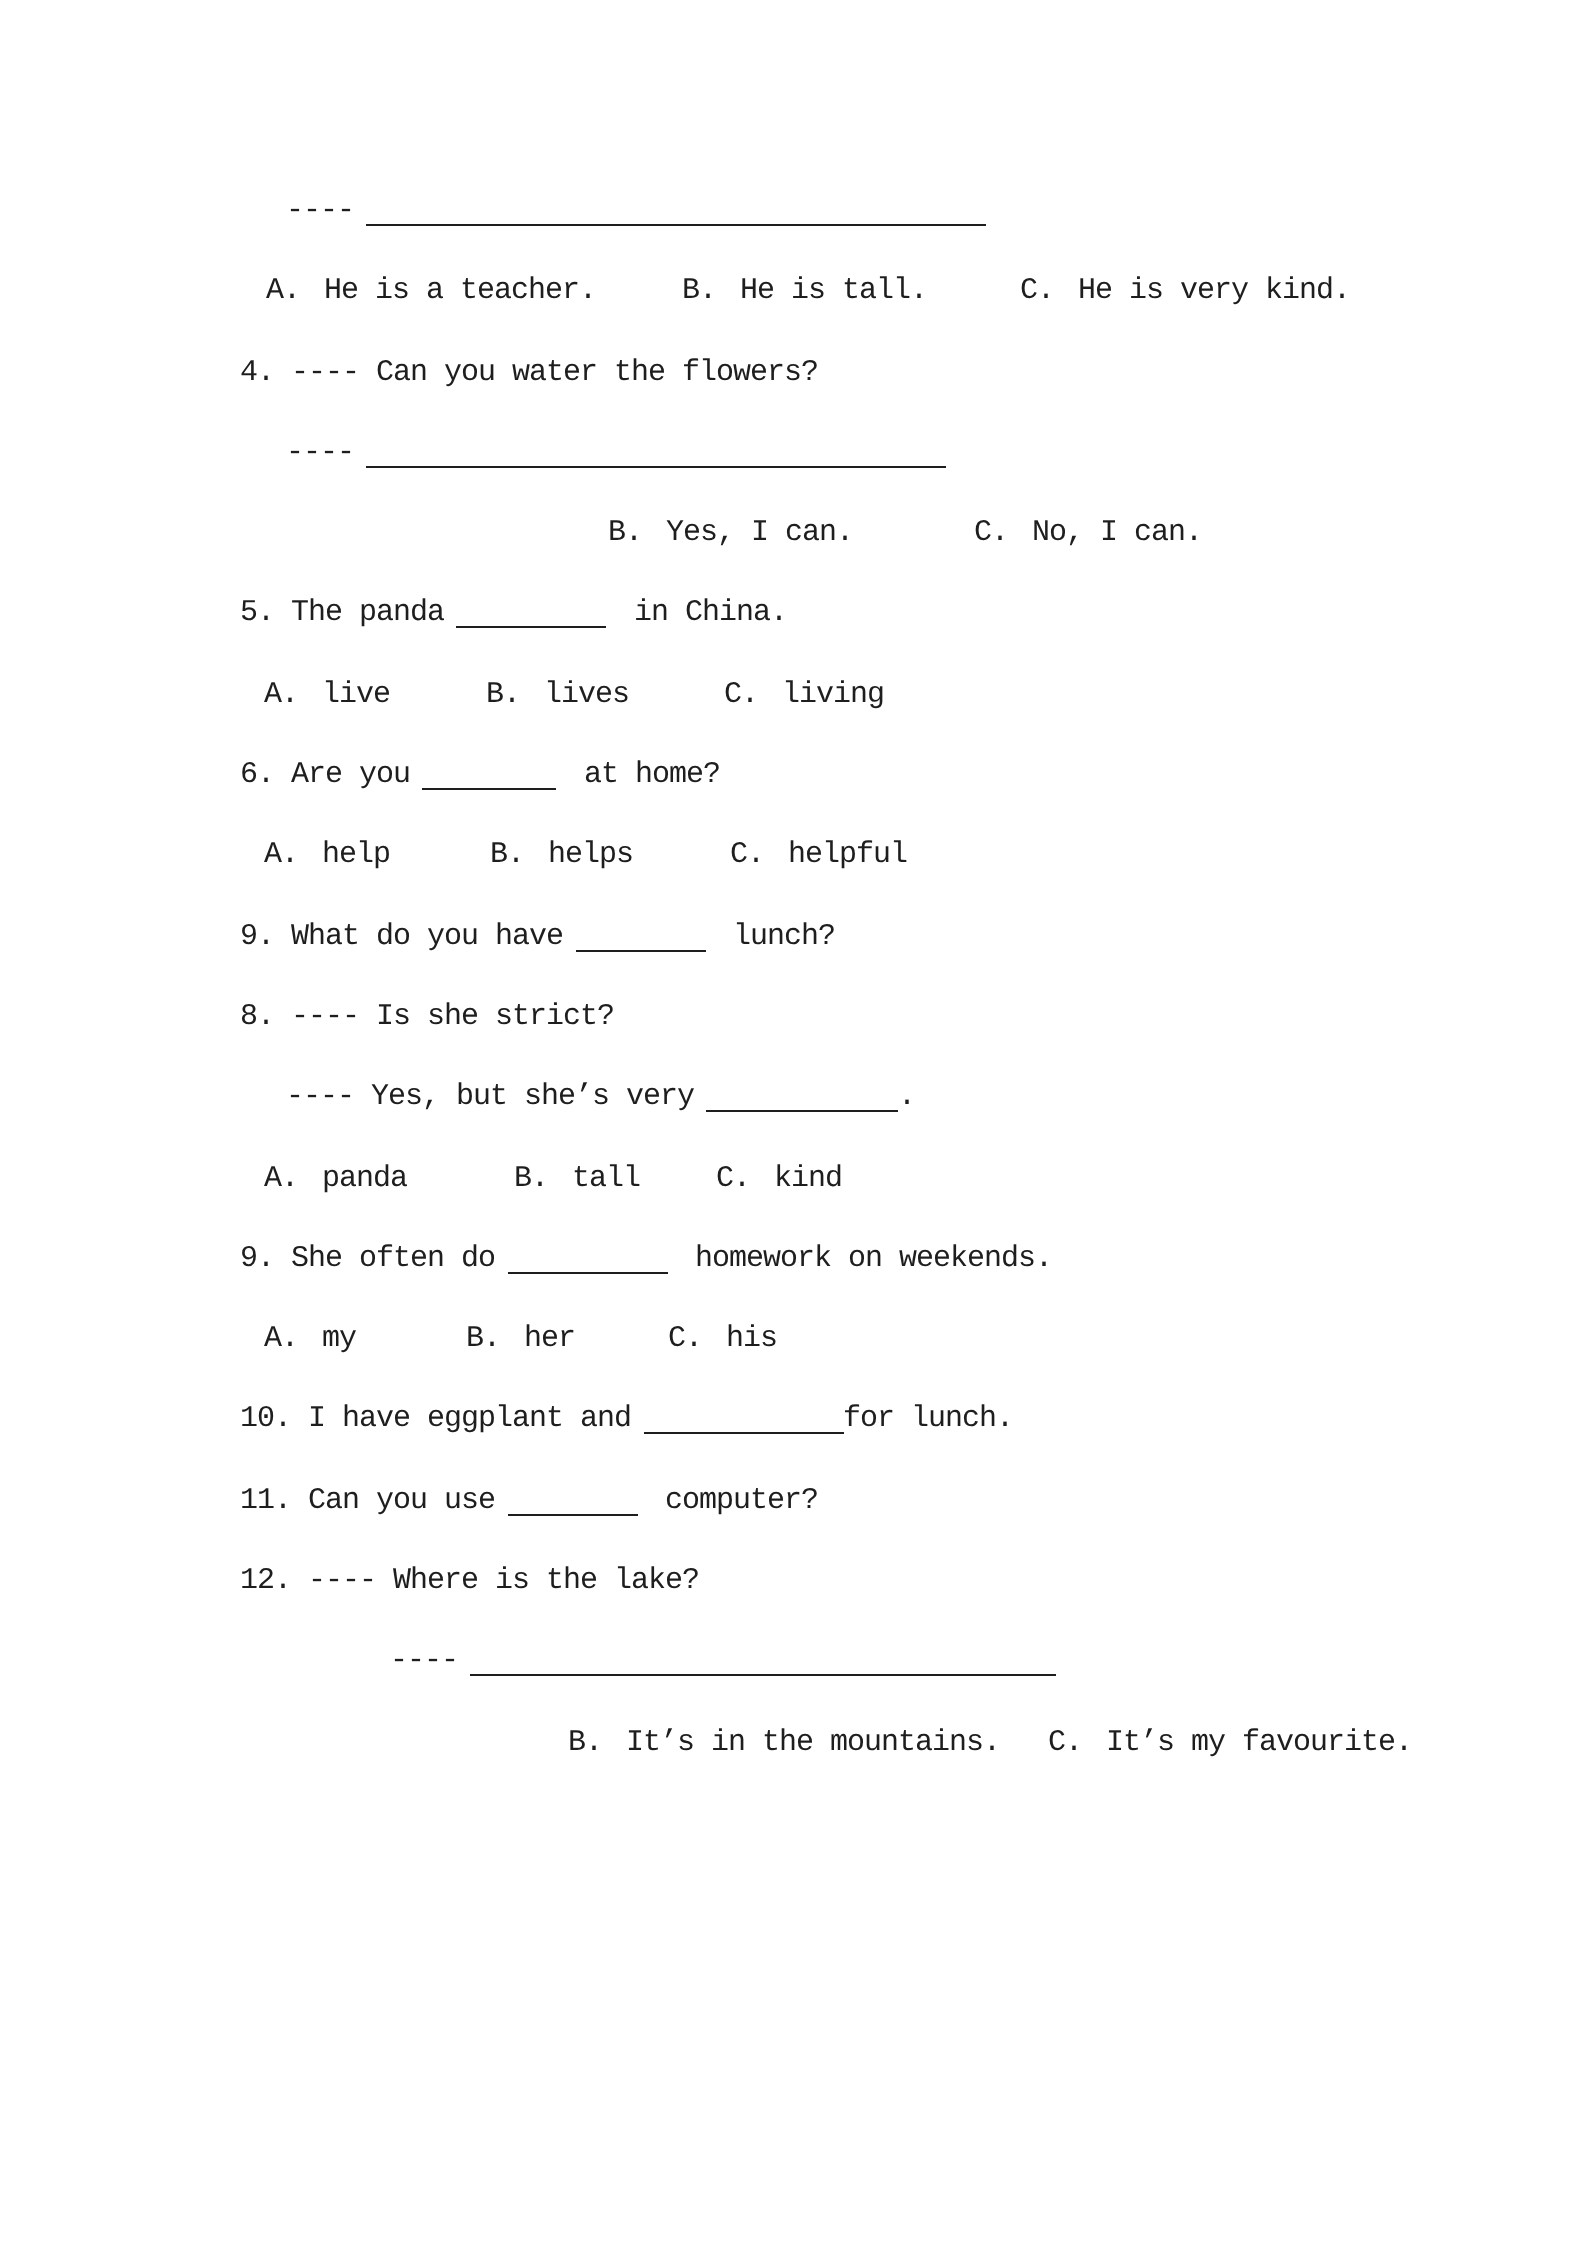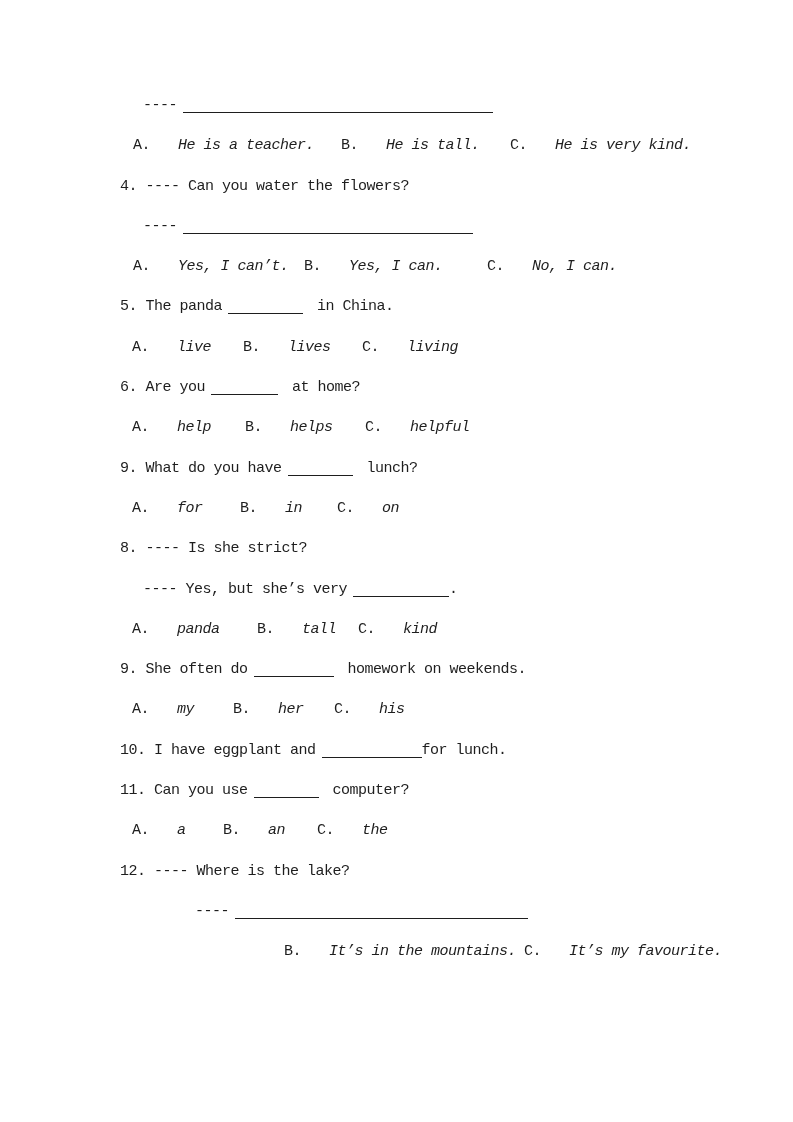--- a/index.html
+++ b/index.html
@@ -25,21 +25,21 @@
     white-space: pre;
     font-size: 15px;
     letter-spacing: -0.5px;
     color: #1e1e1e;
   }
   .opt {
     position: absolute;
     top: 0;
     white-space: pre;
   }
-  .opt .opt-text { margin-left: 28px; font-style: italic; }
+  .opt .opt-text { margin-left: 12px; }
   .blank {
     display: inline-block;
     height: 14px;
     border-bottom: 1.5px solid #1e1e1e;
     vertical-align: -4px;
     margin-left: 6px;
     margin-right: 14px;
   }
   .blank.tight { margin-right: 0; }
   .reply-indent-1 { padding-left: 23px; }
@@ -54,69 +54,58 @@
     <div class="line reply-indent-1"><span>----</span><span class="blank" style="width:310px"></span></div>
     <div class="line">
       <span class="opt" style="left:13px"><span class="opt-label">A.</span><span class="opt-text">He is a teacher.</span></span>
       <span class="opt" style="left:221px"><span class="opt-label">B.</span><span class="opt-text">He is tall.</span></span>
       <span class="opt" style="left:390px"><span class="opt-label">C.</span><span class="opt-text">He is very kind.</span></span>
     </div>
 
     <div class="line">4. ---- Can you water the flowers?</div>
     <div class="line reply-indent-1"><span>----</span><span class="blank" style="width:290px"></span></div>
     <div class="line">
-      <span class="opt" style="left:13px"><span class="opt-label">A.</span><span class="opt-text">Yes, I can’t.</span></span>
       <span class="opt" style="left:184px"><span class="opt-label">B.</span><span class="opt-text">Yes, I can.</span></span>
       <span class="opt" style="left:367px"><span class="opt-label">C.</span><span class="opt-text">No, I can.</span></span>
     </div>
 
     <div class="line"><span>5. The panda</span><span class="blank" style="width:75px"></span><span>in China.</span></div>
     <div class="line">
       <span class="opt" style="left:12px"><span class="opt-label">A.</span><span class="opt-text">live</span></span>
       <span class="opt" style="left:123px"><span class="opt-label">B.</span><span class="opt-text">lives</span></span>
       <span class="opt" style="left:242px"><span class="opt-label">C.</span><span class="opt-text">living</span></span>
     </div>
 
     <div class="line"><span>6. Are you</span><span class="blank" style="width:67px"></span><span>at home?</span></div>
     <div class="line">
       <span class="opt" style="left:12px"><span class="opt-label">A.</span><span class="opt-text">help</span></span>
       <span class="opt" style="left:125px"><span class="opt-label">B.</span><span class="opt-text">helps</span></span>
       <span class="opt" style="left:245px"><span class="opt-label">C.</span><span class="opt-text">helpful</span></span>
     </div>
 
     <div class="line"><span>9. What do you have</span><span class="blank" style="width:65px"></span><span>lunch?</span></div>
-    <div class="line">
-      <span class="opt" style="left:12px"><span class="opt-label">A.</span><span class="opt-text">for</span></span>
-      <span class="opt" style="left:120px"><span class="opt-label">B.</span><span class="opt-text">in</span></span>
-      <span class="opt" style="left:217px"><span class="opt-label">C.</span><span class="opt-text">on</span></span>
-    </div>
 
     <div class="line">8. ---- Is she strict?</div>
     <div class="line reply-indent-1"><span>---- Yes, but she’s very</span><span class="blank tight" style="width:96px"></span><span>.</span></div>
     <div class="line">
       <span class="opt" style="left:12px"><span class="opt-label">A.</span><span class="opt-text">panda</span></span>
       <span class="opt" style="left:137px"><span class="opt-label">B.</span><span class="opt-text">tall</span></span>
       <span class="opt" style="left:238px"><span class="opt-label">C.</span><span class="opt-text">kind</span></span>
     </div>
 
     <div class="line"><span>9. She often do</span><span class="blank" style="width:80px"></span><span>homework on weekends.</span></div>
     <div class="line">
       <span class="opt" style="left:12px"><span class="opt-label">A.</span><span class="opt-text">my</span></span>
       <span class="opt" style="left:113px"><span class="opt-label">B.</span><span class="opt-text">her</span></span>
       <span class="opt" style="left:214px"><span class="opt-label">C.</span><span class="opt-text">his</span></span>
     </div>
 
     <div class="line"><span>10. I have eggplant and</span><span class="blank tight" style="width:100px"></span><span>for lunch.</span></div>
 
     <div class="line"><span>11. Can you use</span><span class="blank" style="width:65px"></span><span>computer?</span></div>
-    <div class="line">
-      <span class="opt" style="left:12px"><span class="opt-label">A.</span><span class="opt-text">a</span></span>
-      <span class="opt" style="left:103px"><span class="opt-label">B.</span><span class="opt-text">an</span></span>
-      <span class="opt" style="left:197px"><span class="opt-label">C.</span><span class="opt-text">the</span></span>
-    </div>
 
     <div class="line">12. ---- Where is the lake?</div>
     <div class="line reply-indent-2"><span>----</span><span class="blank" style="width:293px"></span></div>
     <div class="line">
       <span class="opt" style="left:164px"><span class="opt-label">B.</span><span class="opt-text">It’s in the mountains.</span></span>
       <span class="opt" style="left:404px"><span class="opt-label">C.</span><span class="opt-text">It’s my favourite.</span></span>
     </div>
 
   </div>
 </div>

